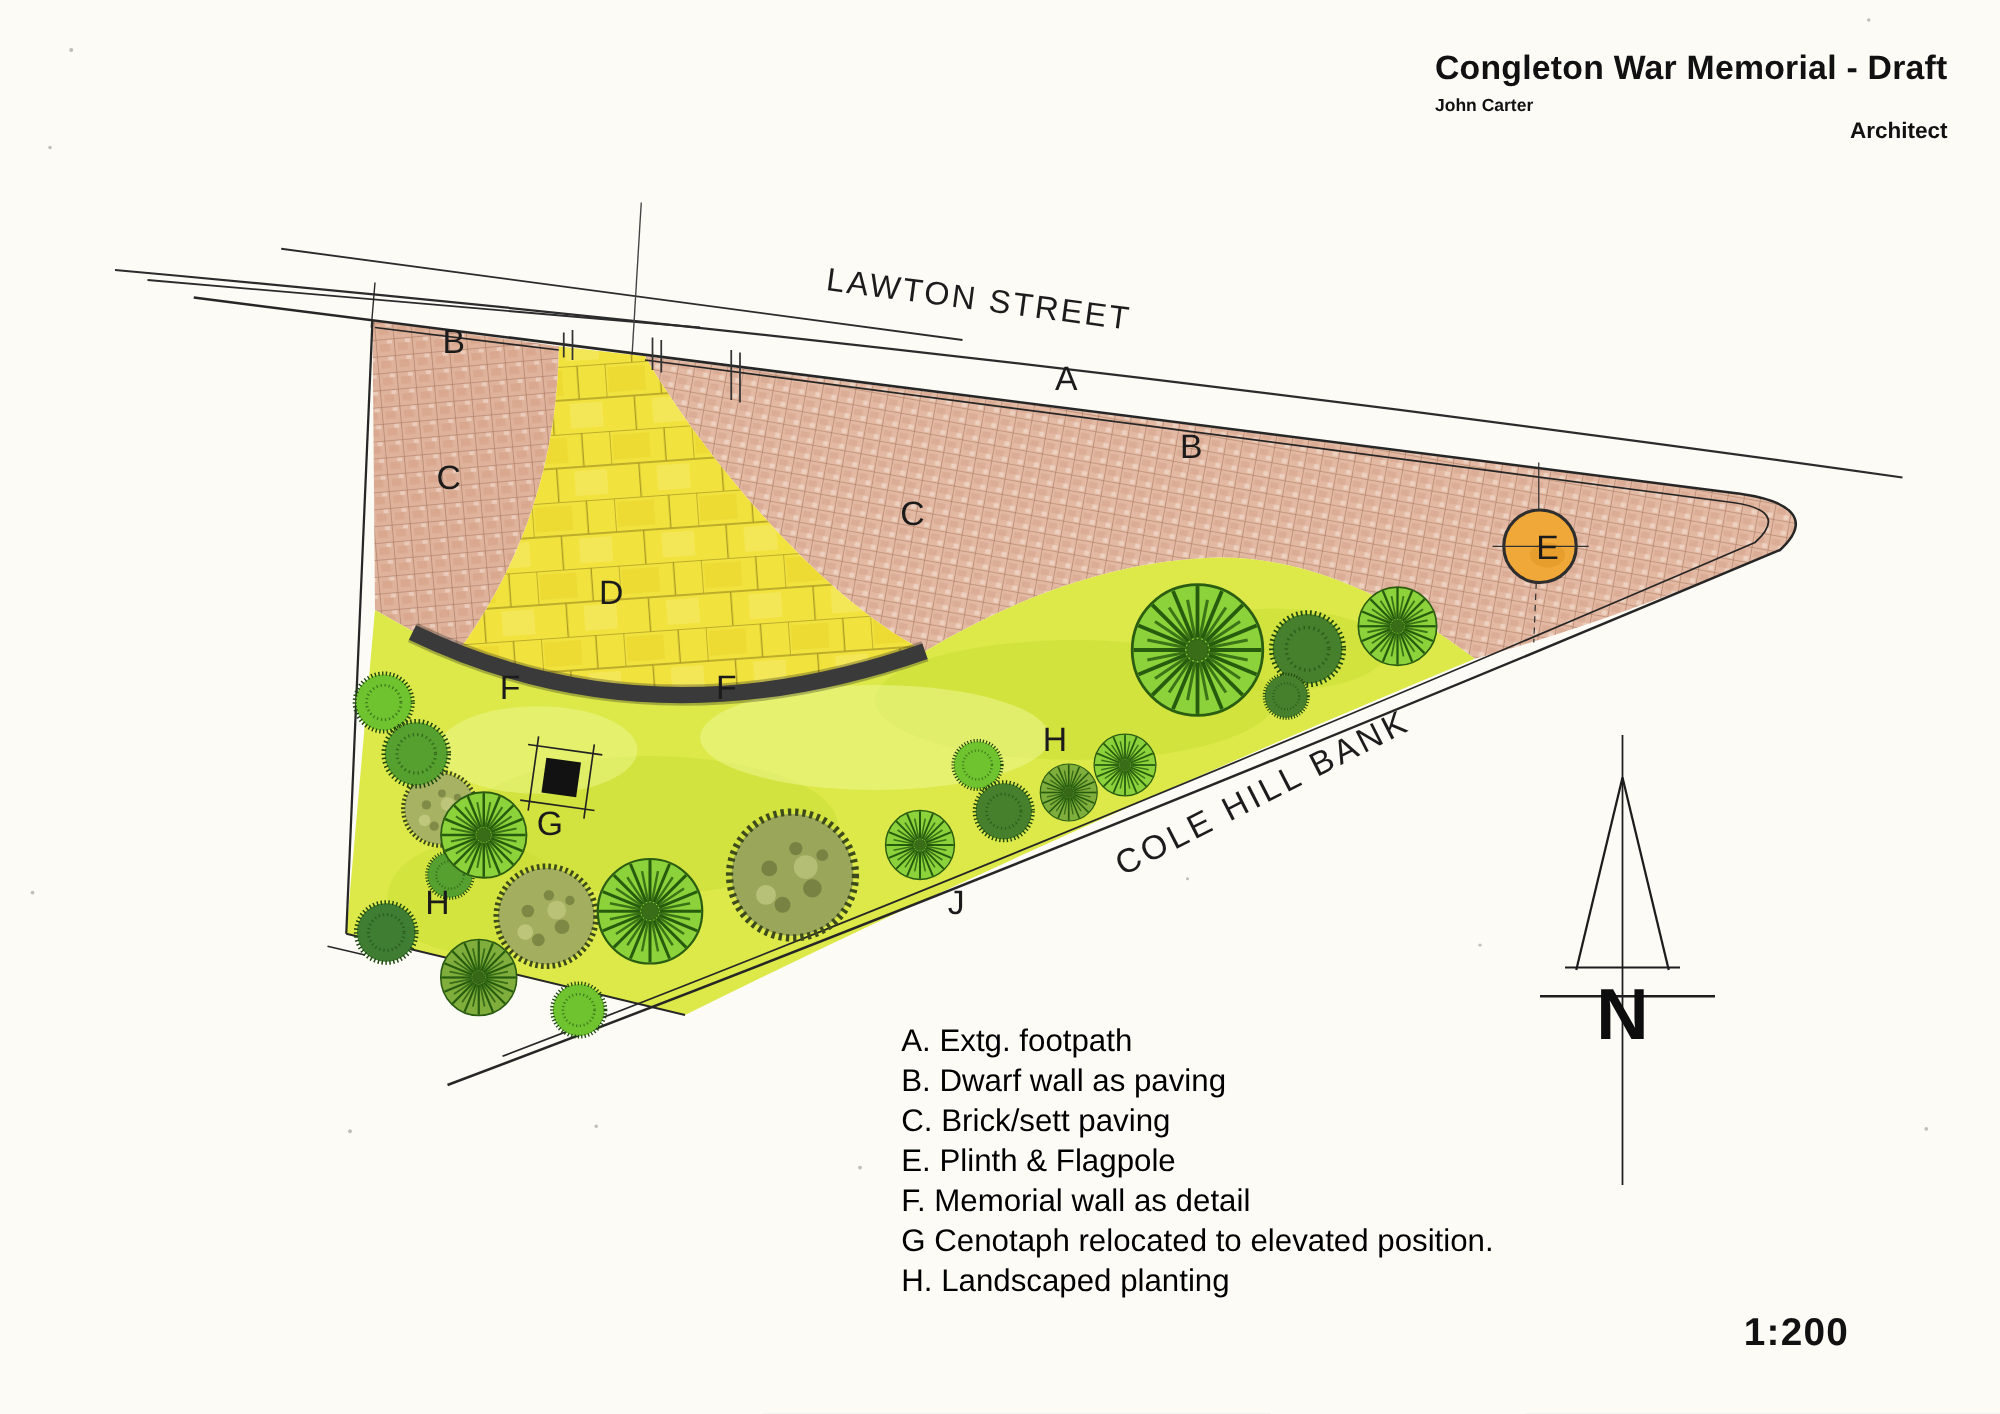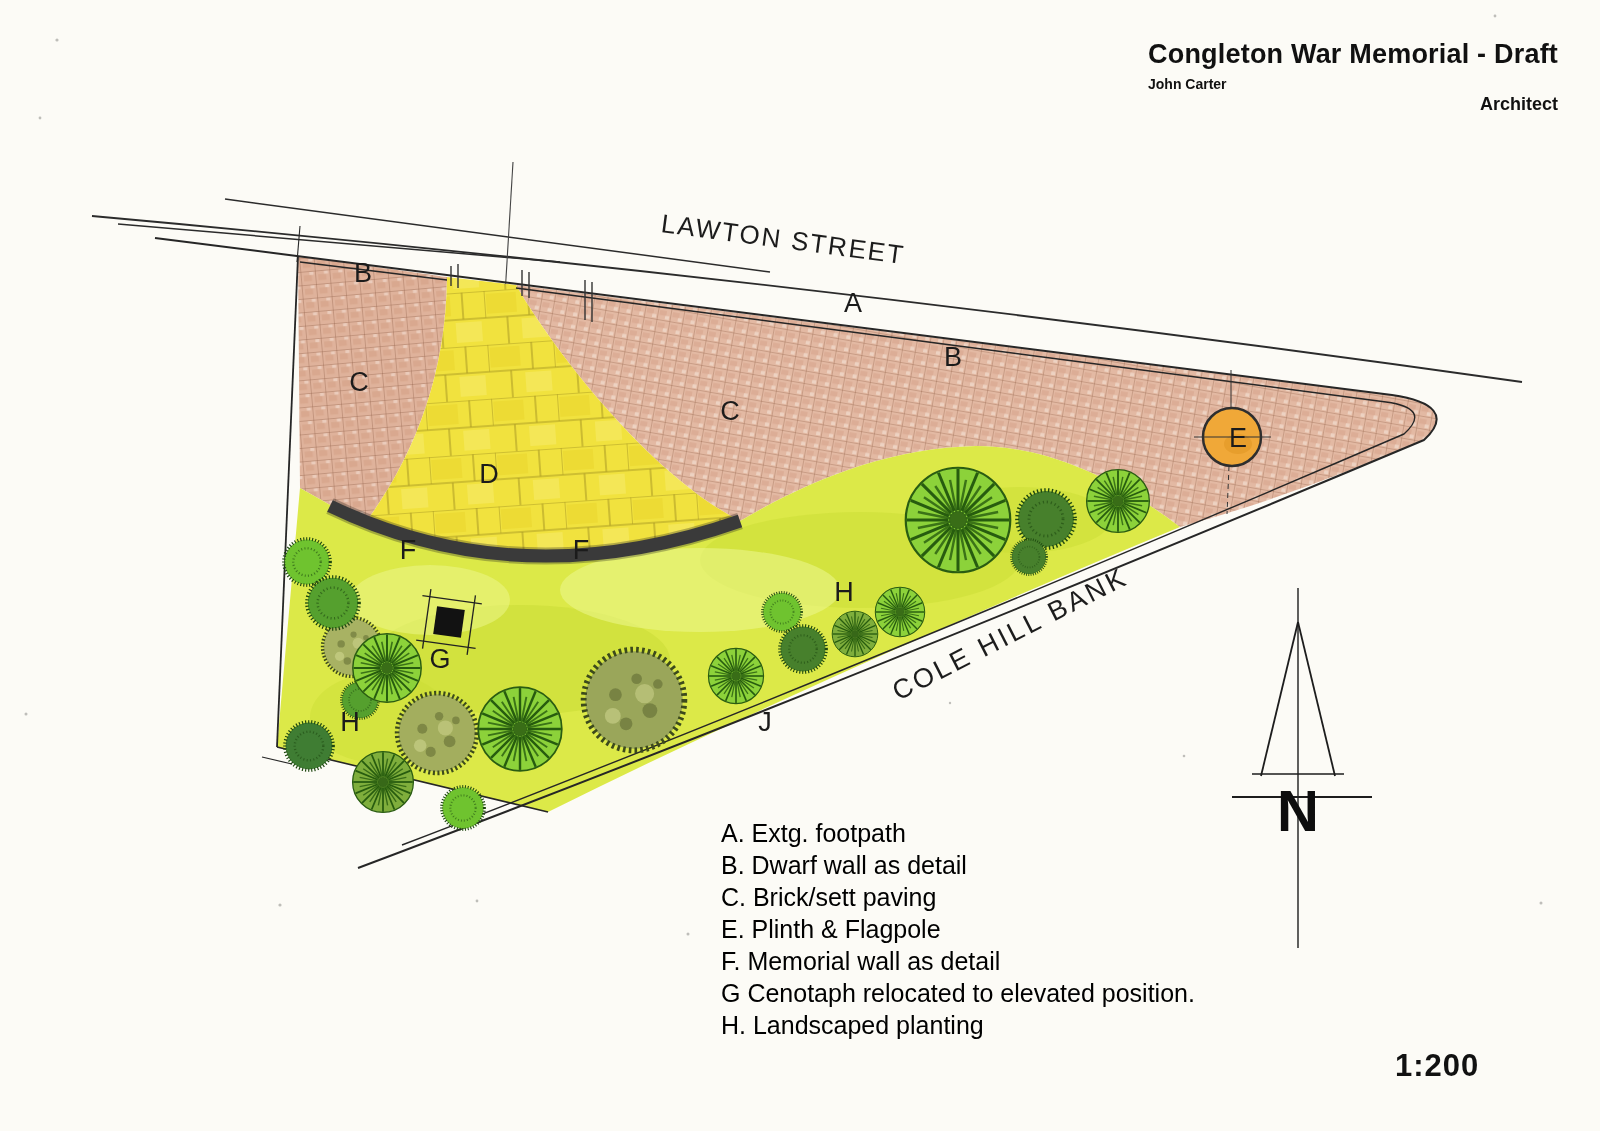--- a/index.html
+++ b/index.html
@@ -225,21 +225,21 @@
   </svg>
 
   <div class="title-block">
     <div class="t">Congleton War Memorial - Draft</div>
     <div class="a">John Carter</div>
     <div class="r">Architect</div>
   </div>
 
   <div class="legend">
     <div>A. Extg. footpath</div>
-    <div>B. Dwarf wall as detail</div>
+    <div>B. Dwarf wall as paving</div>
     <div>C. Brick/sett paving</div>
     <div>E. Plinth &amp; Flagpole</div>
     <div>F. Memorial wall as detail</div>
     <div>G Cenotaph relocated to elevated position.</div>
     <div>H. Landscaped planting</div>
   </div>
 
   <div class="scale-note">1:200</div>
 
 </div>

